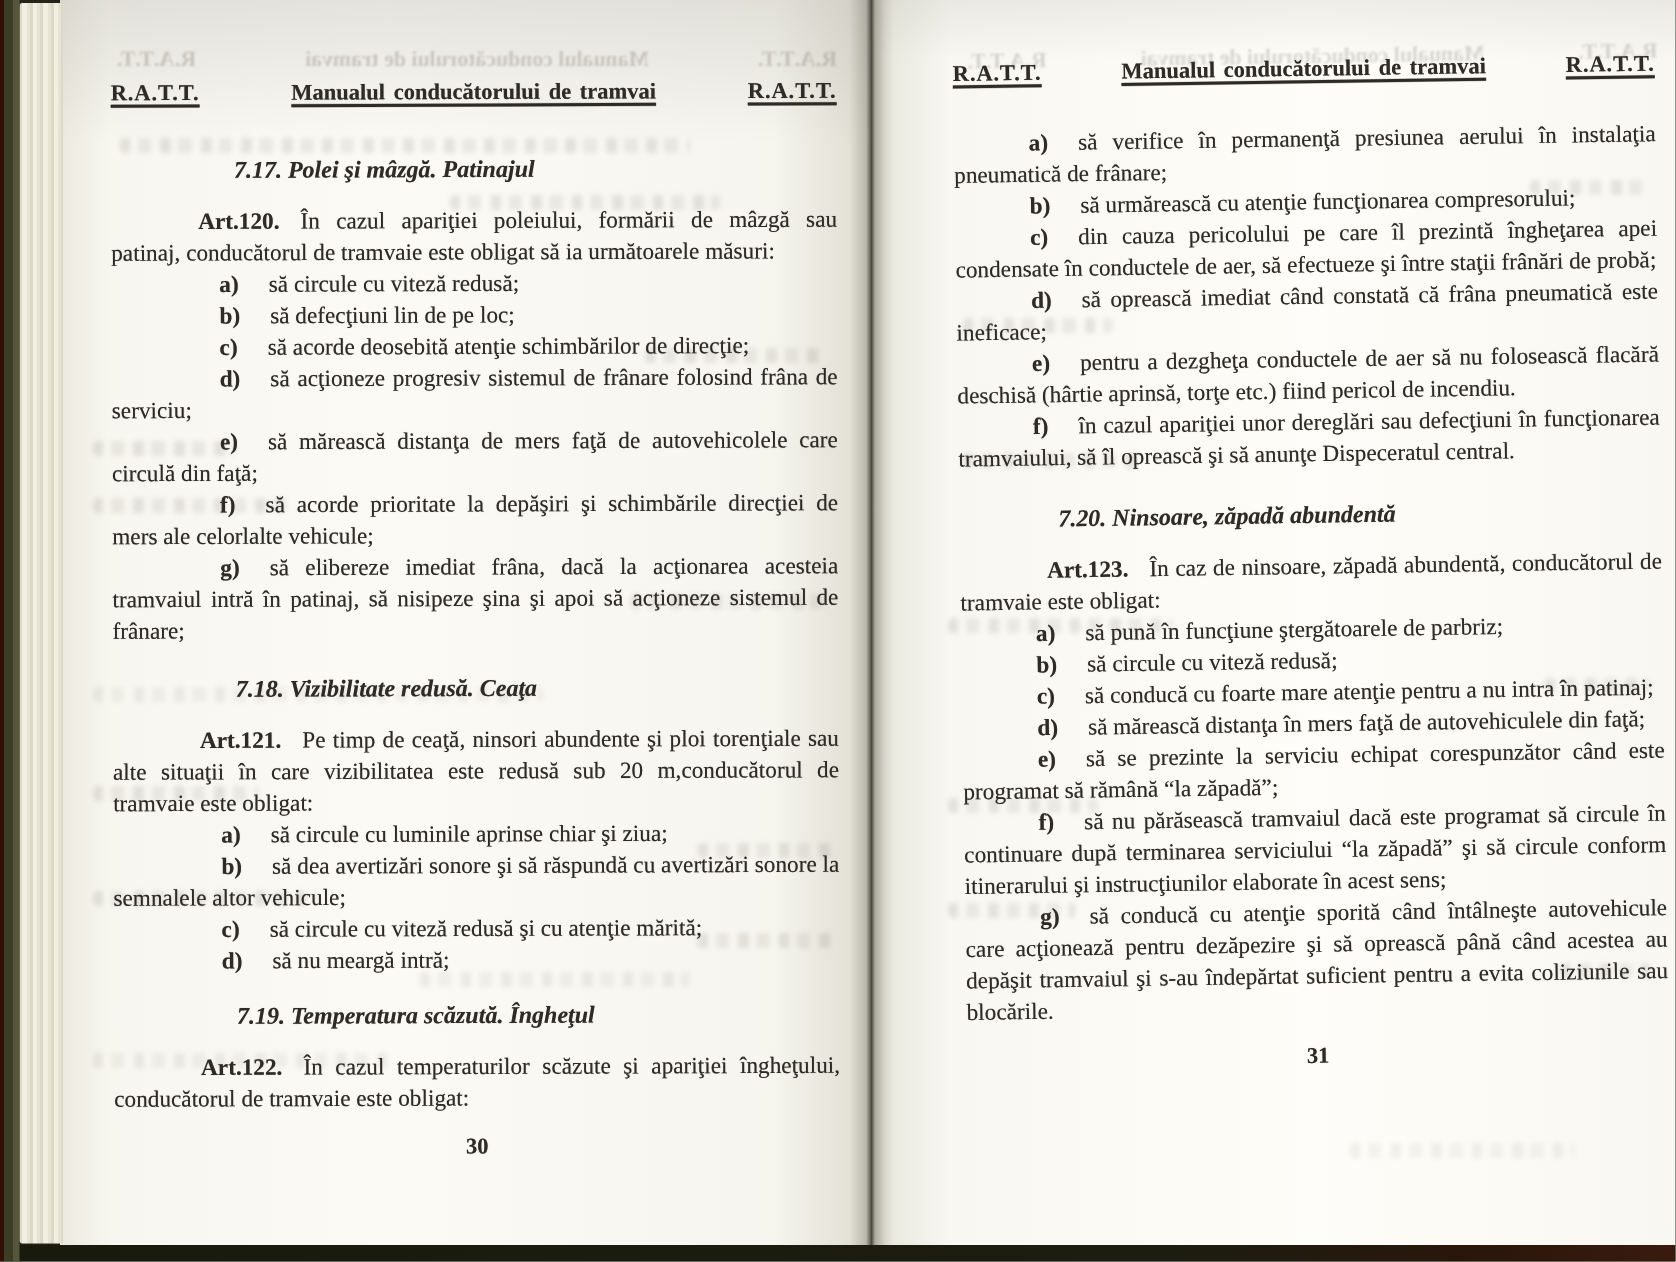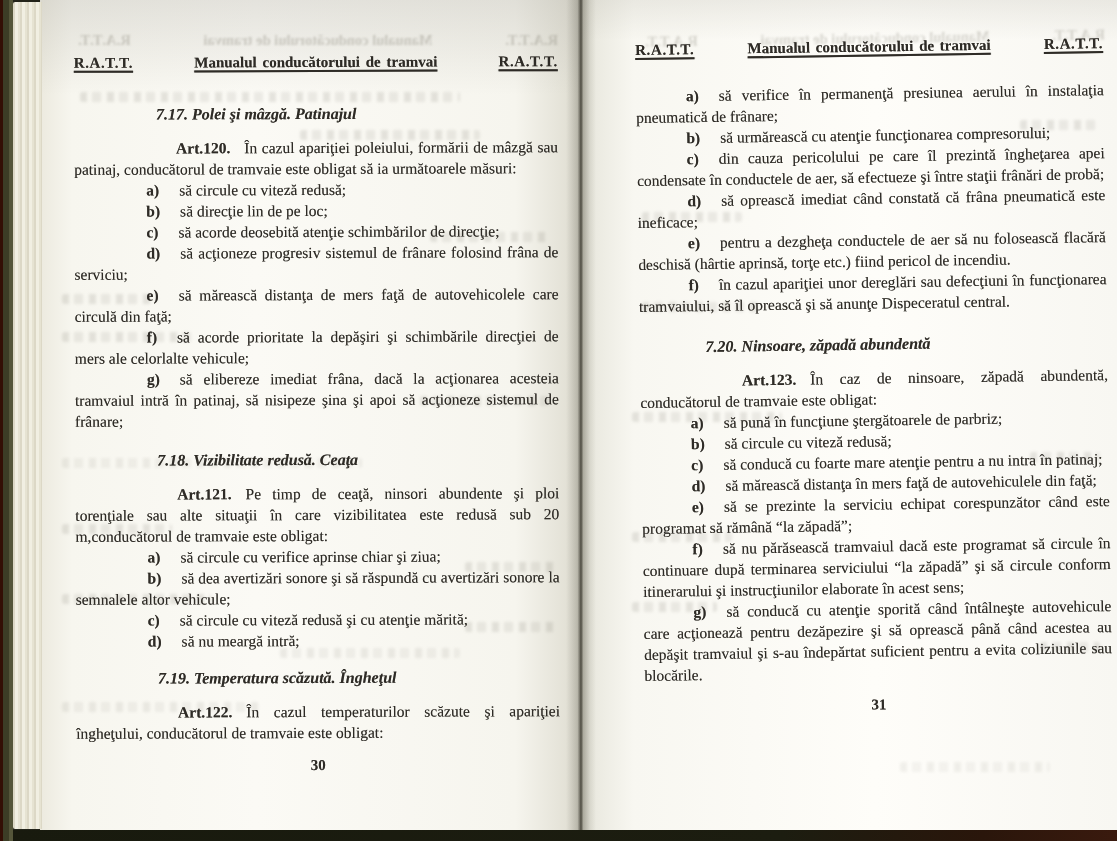--- a/index.html
+++ b/index.html
@@ -44,21 +44,21 @@
     font-weight:bold; font-size:15px; }
   .page-header .hdr-ratt { letter-spacing:.6px; text-decoration:underline;
     text-underline-offset:3px; text-decoration-thickness:1.5px; }
   .page-header .hdr-title { text-decoration:underline; text-underline-offset:3px;
     text-decoration-thickness:1.5px; word-spacing:2px; }
 
   .section-title { font-weight:bold; font-style:italic; font-size:16px; margin:22px 0 0 82px; }
   .right-content .section-title { margin-left:66px; }
 
   .para { margin-top:13px; text-align:justify; text-indent:58px; }
-  .para .lead { font-weight:bold; margin-right:14px;margin-left:44px; }
+  .para .lead { font-weight:bold; margin-right:14px; }
 
   .item { text-align:justify; text-indent:72px; }
   .right-content .item { text-indent:50px; }
   .item .item-label { font-weight:bold; margin-right:20px; }
 
   .page-num { margin-top:12px; text-align:center; font-weight:bold; font-size:15px; }
 
   
   .ghost-header { position:absolute; display:flex; justify-content:space-between;
     font-weight:bold; font-size:14.5px; color:#8f8c80; transform:scaleX(-1);
@@ -123,34 +123,34 @@
       <span class="hdr-ratt">R.A.T.T.</span>
     </div>
 
     <div class="section-title" style="margin-top:30px;">7.17. Polei şi mâzgă. Patinajul</div>
 
     <p class="para">
       <span class="lead">Art.120.</span><span>În cazul apariţiei poleiului, formării de mâzgă sau patinaj, conducătorul de tramvaie este obligat să ia următoarele măsuri:</span>
     </p>
 
     <div class="item"><span class="item-label">a)</span><span>să circule cu viteză redusă;</span></div>
-    <div class="item"><span class="item-label">b)</span><span>să direcţie lin de pe loc;</span></div>
+    <div class="item"><span class="item-label">b)</span><span>să defecţiuni lin de pe loc;</span></div>
     <div class="item"><span class="item-label">c)</span><span>să acorde deosebită atenţie schimbărilor de direcţie;</span></div>
     <div class="item"><span class="item-label">d)</span><span>să acţioneze progresiv sistemul de frânare folosind frâna de serviciu;</span></div>
     <div class="item"><span class="item-label">e)</span><span>să mărească distanţa de mers faţă de autovehicolele care circulă din faţă;</span></div>
     <div class="item"><span class="item-label">f)</span><span>să acorde prioritate la depăşiri şi schimbările direcţiei de mers ale celorlalte vehicule;</span></div>
     <div class="item"><span class="item-label">g)</span><span>să elibereze imediat frâna, dacă la acţionarea acesteia tramvaiul intră în patinaj, să nisipeze şina şi apoi să acţioneze sistemul de frânare;</span></div>
 
     <div class="section-title" style="margin-top:18px;">7.18. Vizibilitate redusă. Ceaţa</div>
 
     <p class="para">
       <span class="lead">Art.121.</span><span>Pe timp de ceaţă, ninsori abundente şi ploi torenţiale sau alte situaţii în care vizibilitatea este redusă sub 20 m,conducătorul de tramvaie este obligat:</span>
     </p>
 
-    <div class="item"><span class="item-label">a)</span><span>să circule cu verifice aprinse chiar şi ziua;</span></div>
+    <div class="item"><span class="item-label">a)</span><span>să circule cu luminile aprinse chiar şi ziua;</span></div>
     <div class="item"><span class="item-label">b)</span><span>să dea avertizări sonore şi să răspundă cu avertizări sonore la semnalele altor vehicule;</span></div>
     <div class="item"><span class="item-label">c)</span><span>să circule cu viteză redusă şi cu atenţie mărită;</span></div>
     <div class="item"><span class="item-label">d)</span><span>să nu meargă intră;</span></div>
 
     <div class="section-title" style="margin-top:16px;">7.19. Temperatura scăzută. Îngheţul</div>
 
     <p class="para">
       <span class="lead">Art.122.</span><span>În cazul temperaturilor scăzute şi apariţiei îngheţului, conducătorul de tramvaie este obligat:</span>
     </p>
 

